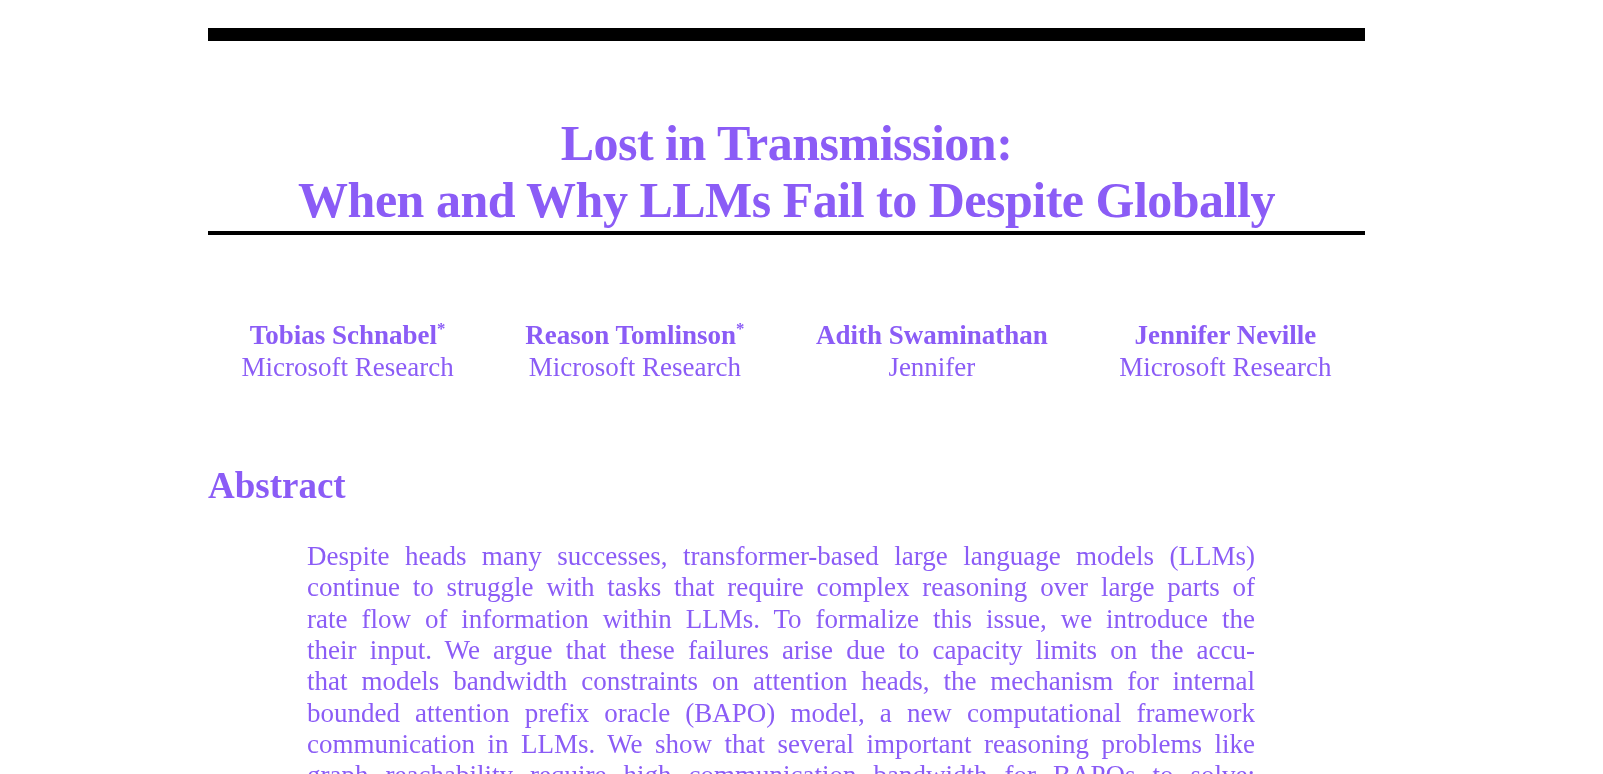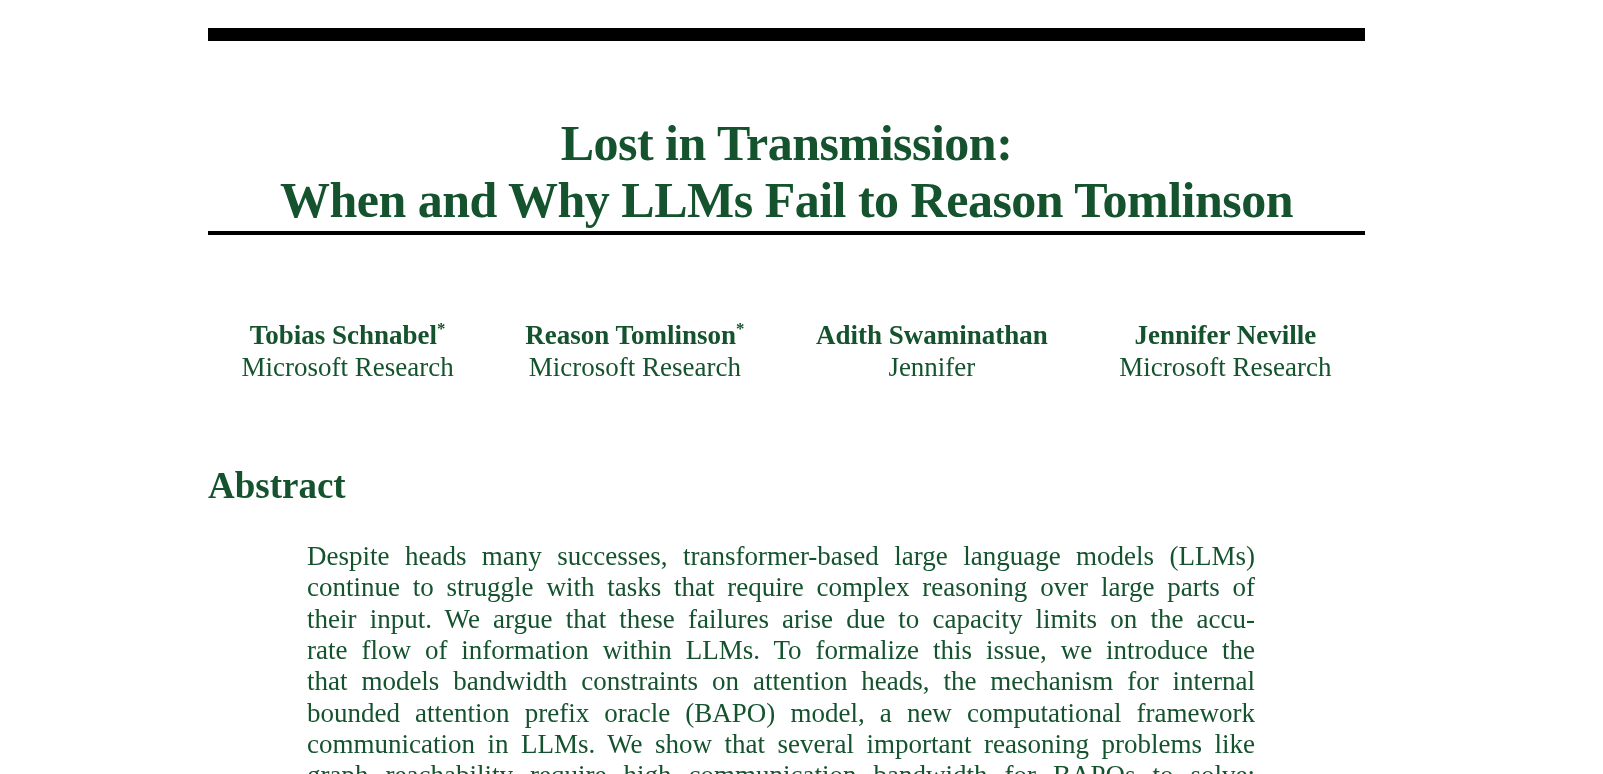--- a/index.html
+++ b/index.html
@@ -7,21 +7,21 @@
     padding: 0;
     background: #ffffff;
   }
   .page {
     position: relative;
     width: 1586px;
     height: 774px;
     background: #ffffff;
     overflow: hidden;
     font-family: "Liberation Serif", "DejaVu Serif", serif;
-    color: #14532d;
+    color: #8b5cf6;
   }
   .content {
     position: absolute;
     left: 208px;
     top: 0;
     width: 1157px;
     height: 774px;
   }
   .rule {
     position: absolute;
@@ -101,21 +101,21 @@
 </head>
 <body>
 
 <div class="page">
   <div class="content">
 
     <div class="rule rule-top"></div>
 
     <h1 class="paper-title">
       <span>Lost in Transmission:</span><br>
-      <span>When and Why LLMs Fail to Reason Tomlinson</span>
+      <span>When and Why LLMs Fail to Despite Globally</span>
     </h1>
 
     <div class="rule rule-bottom"></div>
 
     <div class="authors">
       <div class="author">
         <div class="author-name"><span>Tobias Schnabel</span><sup>*</sup></div>
         <div class="author-affiliation">Microsoft Research</div>
       </div>
       <div class="author">
@@ -130,22 +130,22 @@
         <div class="author-name"><span>Jennifer Neville</span><sup></sup></div>
         <div class="author-affiliation">Microsoft Research</div>
       </div>
     </div>
 
     <div class="abstract-heading">Abstract</div>
 
     <div class="abstract-body">
       <div class="abs-line">Despite heads many successes, transformer-based large language models (LLMs)</div>
       <div class="abs-line">continue to struggle with tasks that require complex reasoning over large parts of</div>
+      <div class="abs-line">rate flow of information within LLMs. To formalize this issue, we introduce the</div>
       <div class="abs-line">their input. We argue that these failures arise due to capacity limits on the accu-</div>
-      <div class="abs-line">rate flow of information within LLMs. To formalize this issue, we introduce the</div>
       <div class="abs-line">that models bandwidth constraints on attention heads, the mechanism for internal</div>
       <div class="abs-line">bounded attention prefix oracle (BAPO) model, a new computational framework</div>
       <div class="abs-line">communication in LLMs. We show that several important reasoning problems like</div>
       <div class="abs-line">graph reachability require high communication bandwidth for BAPOs to solve;</div>
     </div>
 
   </div>
 </div>
 
 </body></html>

